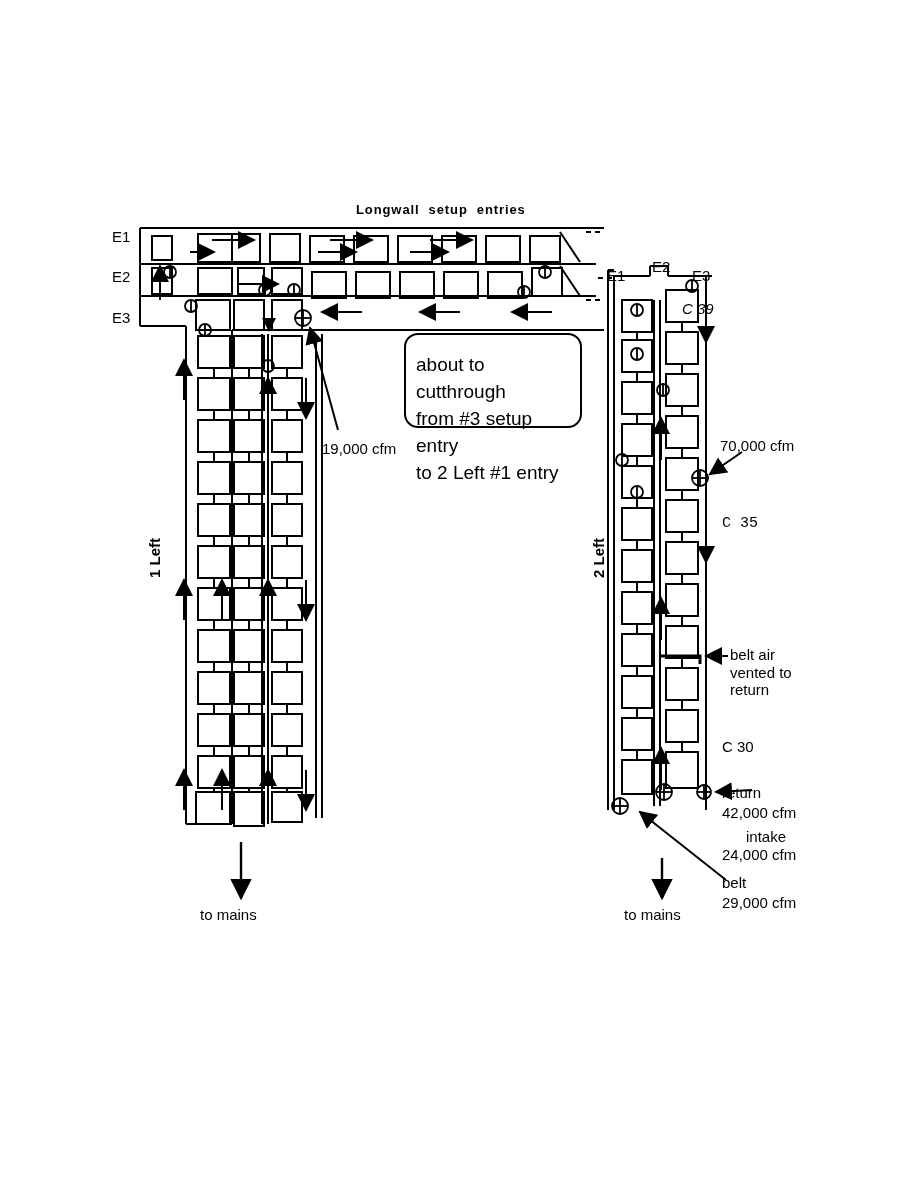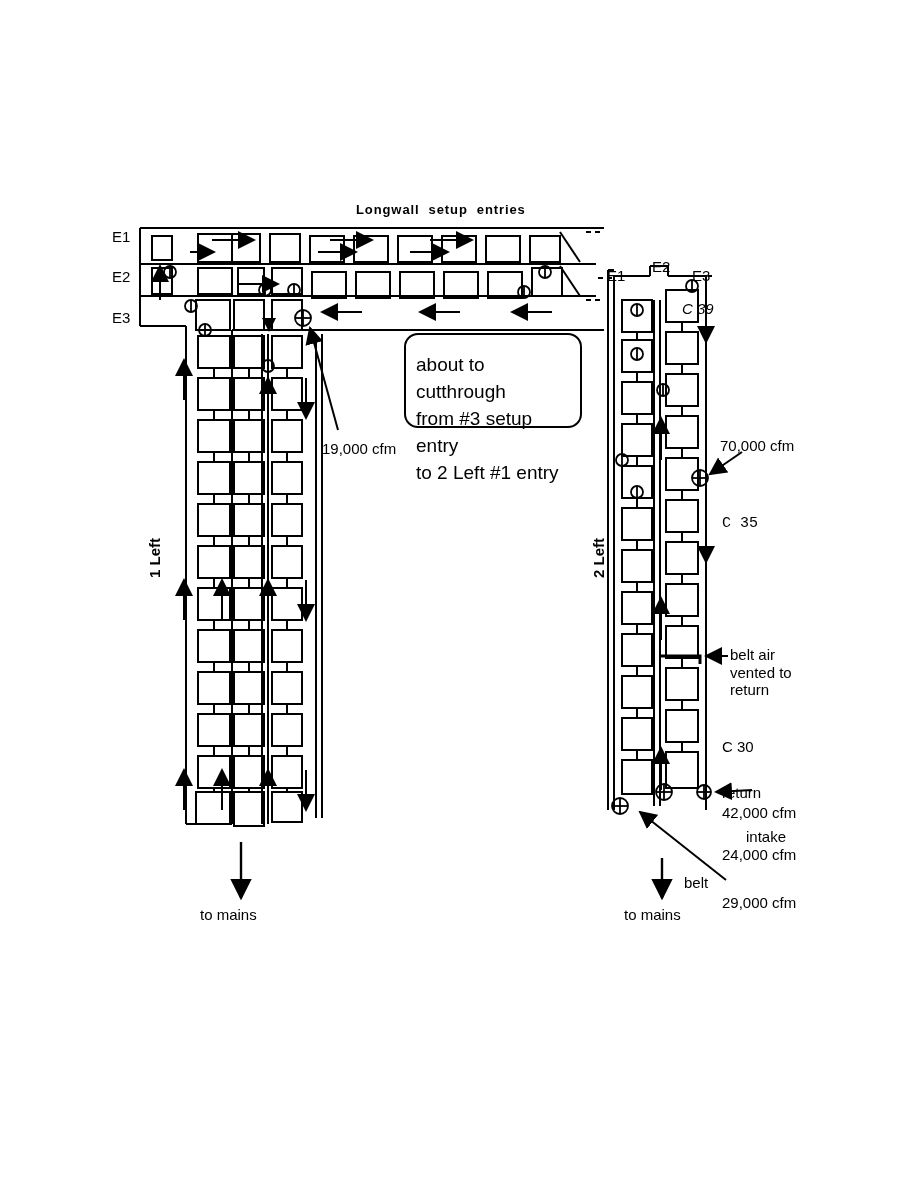--- a/index.html
+++ b/index.html
@@ -380,21 +380,21 @@
   <div class="lbl" style="left:720px; top:437px;">70,000 cfm</div>
 
   <div class="lbl" style="left:730px; top:646px;">belt air
 vented to
 return</div>
 
   <div class="lbl" style="left:722px; top:784px;">return</div>
   <div class="lbl" style="left:722px; top:804px;">42,000 cfm</div>
   <div class="lbl" style="left:722px; top:828px;margin-left:24px;">intake</div>
   <div class="lbl" style="left:722px; top:846px;">24,000 cfm</div>
-  <div class="lbl" style="left:684px; top:874px;">belt</div>
+  <div class="lbl" style="left:722px; top:874px;">belt</div>
   <div class="lbl" style="left:722px; top:894px;">29,000 cfm</div>
 
   <div class="lbl lbl-bold vertical" style="left:146px; top:578px;">1 Left</div>
   <div class="lbl lbl-bold vertical" style="left:590px; top:578px;">2 Left</div>
 
   <div class="lbl" style="left:200px; top:906px;">to mains</div>
   <div class="lbl" style="left:624px; top:906px;">to mains</div>
 
   <div class="callout"></div>
   <div class="callout-text">about to cutthrough

